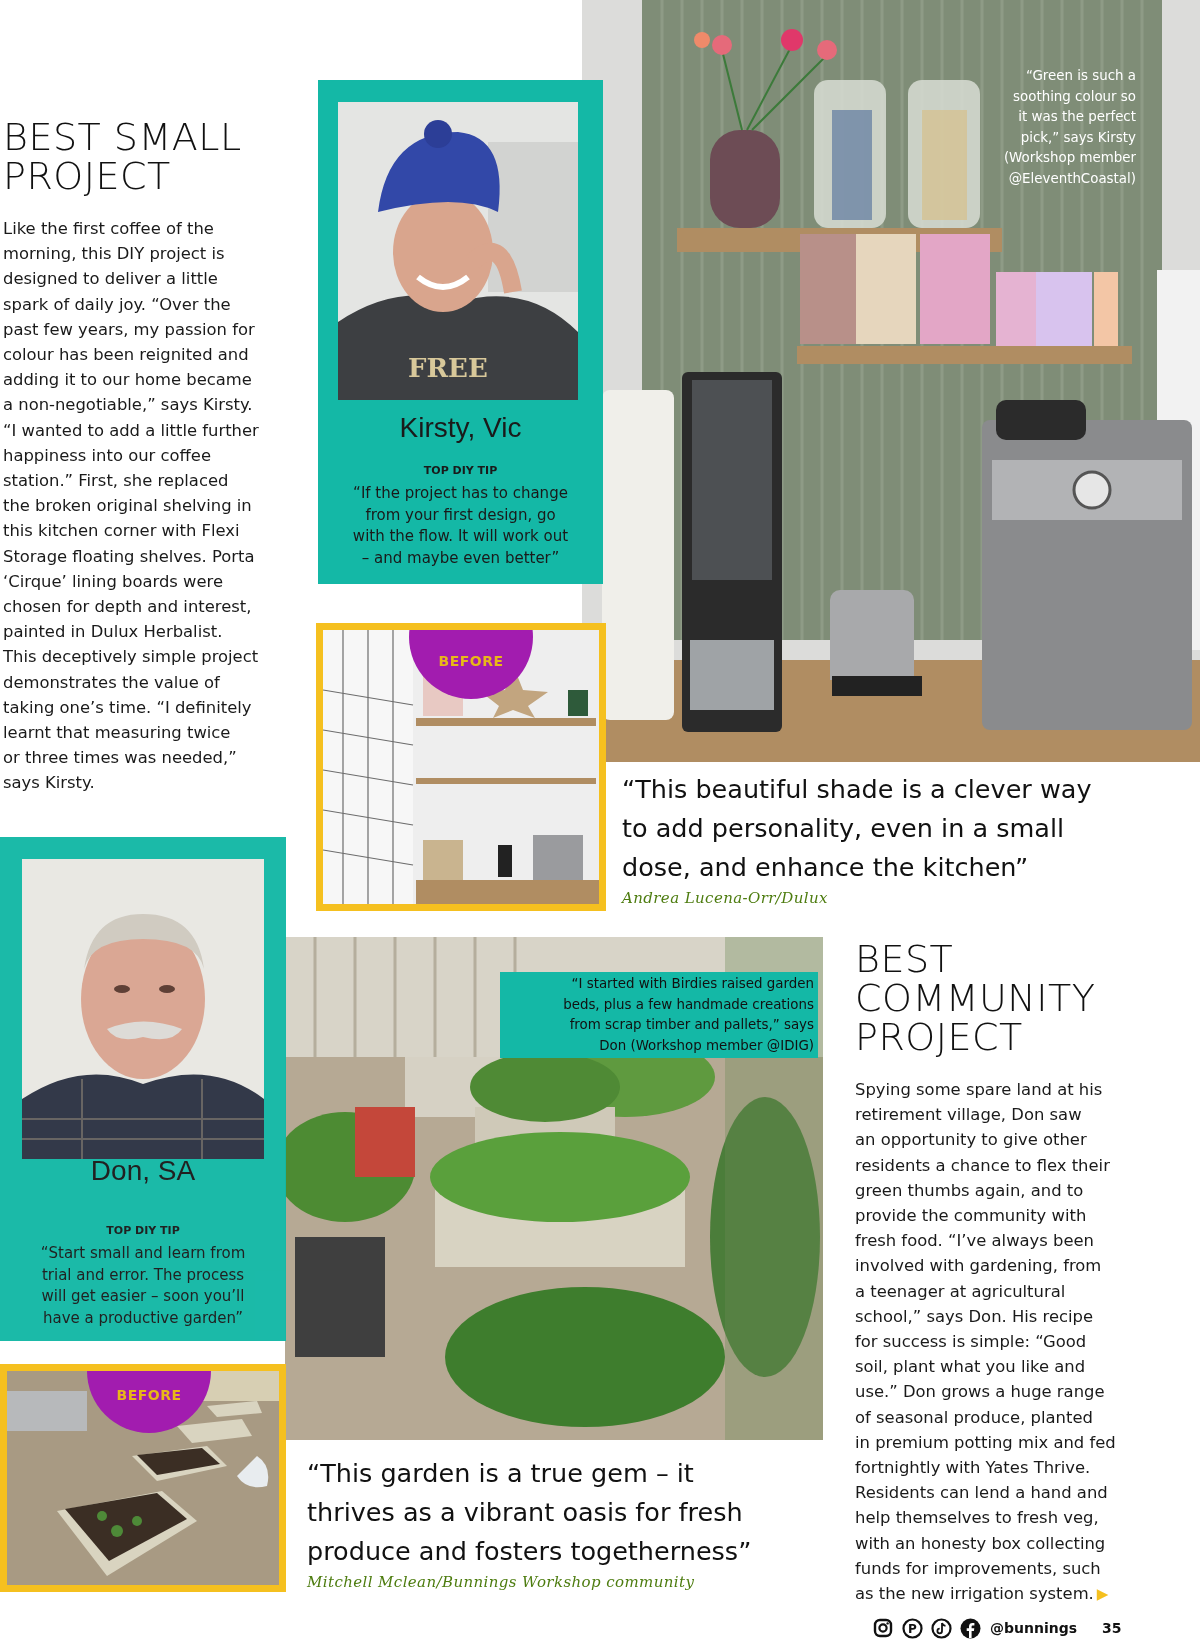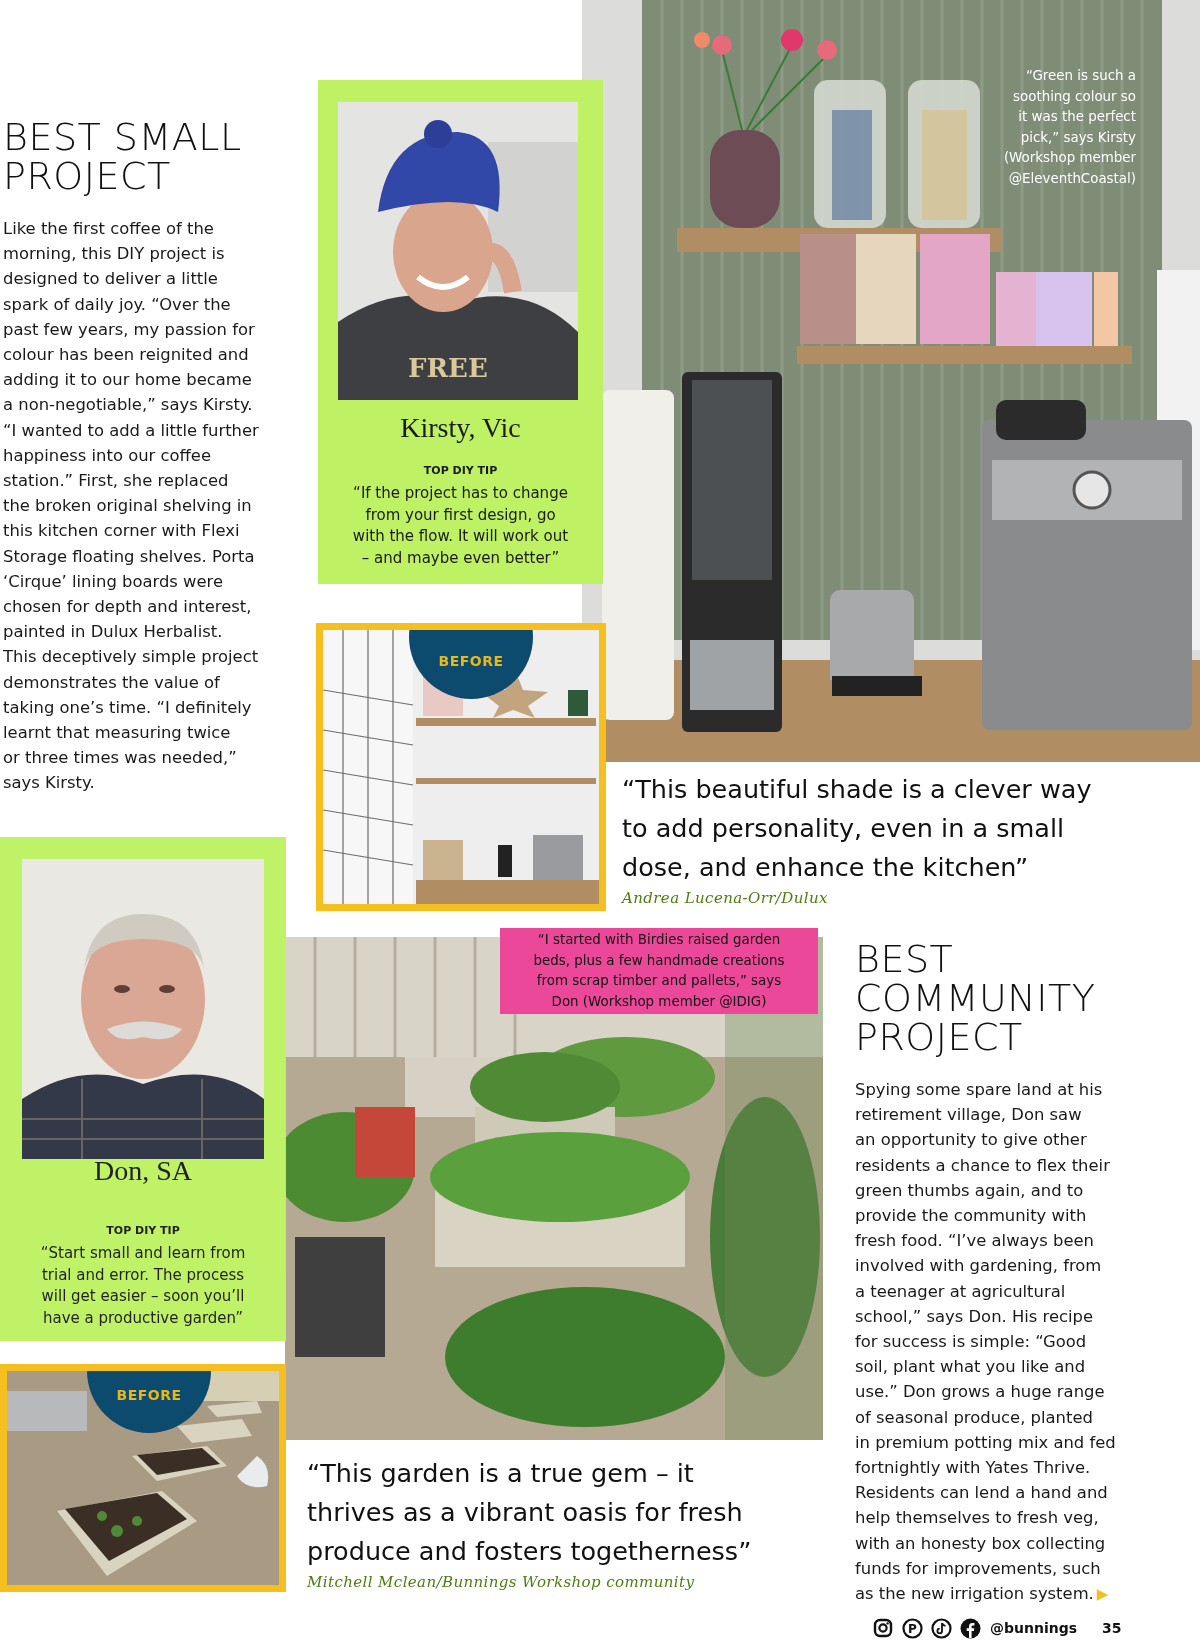--- a/index.html
+++ b/index.html
@@ -15,41 +15,41 @@
     font-family: "DejaVu Sans", sans-serif; font-weight: 300;
     font-size: 38px; line-height: 39px; letter-spacing: 0.5px; color: #111;
     margin: 0;
   }
   .body-text {
     font-family: "DejaVu Sans", sans-serif; font-size: 16.4px; line-height: 25.2px;
     color: #1a1a1a; margin: 0; white-space: pre-line;
   }
 
   
-  .yellow-box { background: #bef264; }
+  .yellow-box { background: #14b8a6; }
   .profile-photo { position: absolute; overflow: hidden; }
   .profile-name {
-    font-family: Liberation Serif, serif; font-size: 28px; text-align: center; color: #1a1a1a;
+    font-family: Liberation Sans, sans-serif; font-size: 28px; text-align: center; color: #1a1a1a;
     position: absolute; left: 0; right: 0;
   }
   .tip-title {
     font-family: "DejaVu Sans", sans-serif; font-weight: bold; font-size: 11px;
     text-align: center; position: absolute; left: 0; right: 0; color: #1a1a1a;
   }
   .tip-text {
     font-family: "DejaVu Sans", sans-serif; font-size: 15px; line-height: 21.5px;
     text-align: center; position: absolute; left: 6px; right: 6px; color: #1a1a1a;
     white-space: pre-line;
   }
 
   
   .before-box { border: 7px solid #f5c01f; box-sizing: border-box; overflow: hidden; }
   .before-badge {
     position: absolute; width: 124px; height: 124px; border-radius: 50%;
-    background: #0c4a6e; display: flex; align-items: flex-end; justify-content: center;
+    background: #a21caf; display: flex; align-items: flex-end; justify-content: center;
     padding-bottom: 30px; box-sizing: border-box;
     font-family: "DejaVu Sans", sans-serif; font-weight: bold; font-size: 14px;
     color: #e8b818; letter-spacing: 0.5px;
   }
 
   
   .pull-quote {
     font-family: "DejaVu Sans", sans-serif; font-size: 25.5px; line-height: 39px;
     color: #111; white-space: pre-line; margin: 0;
   }
@@ -257,21 +257,21 @@
     <rect x="150" y="250" width="250" height="80" fill="#d8d3c2"></rect>
     <ellipse cx="275" cy="240" rx="130" ry="45" fill="#5aa03c"></ellipse>
     <ellipse cx="60" cy="230" rx="70" ry="55" fill="#4d8b33"></ellipse>
     <rect x="70" y="170" width="60" height="70" fill="#c4473a"></rect>
     <rect x="10" y="300" width="90" height="120" fill="#3f3f3f"></rect>
     <ellipse cx="480" cy="300" rx="55" ry="140" fill="#4b7d3a"></ellipse>
     <ellipse cx="300" cy="420" rx="140" ry="70" fill="#3e7d2d"></ellipse>
     <rect x="440" y="0" width="98" height="503" fill="#6c8a56" opacity="0.35"></rect>
   </svg>
 </div>
-<div class="abs photo-caption" style="left:500px; top:928px; width:310px; color:#111; background:#ec4899; padding:2px 4px; box-sizing:content-box;text-align:center;">“I started with Birdies raised garden
+<div class="abs photo-caption" style="left:500px; top:972px; width:310px; color:#111; background:#14b8a6; padding:2px 4px; box-sizing:content-box;">“I started with Birdies raised garden
 beds, plus a few handmade creations
 from scrap timber and pallets,” says
 Don (Workshop member @IDIG)</div>
 
 <div class="abs yellow-box" style="left:0px; top:837px; width:286px; height:504px; opacity:0.97;">
   <div class="profile-photo" style="left:22px; top:22px; width:242px; height:300px;">
     <svg width="242" height="300" viewBox="0 0 242 300">
       <rect width="242" height="300" fill="#e9e8e3"></rect>
       <path d="M0 240 Q60 200 121 225 Q190 200 242 240 L242 300 L0 300Z" fill="#2d3344"></path>
       <g stroke="#8a8170" stroke-width="2" opacity="0.6">

